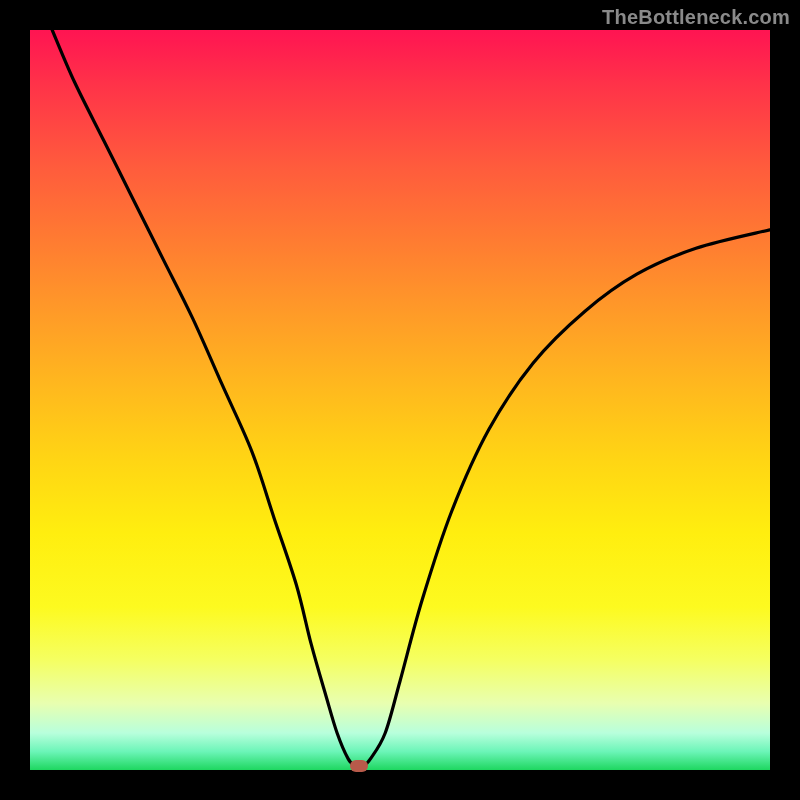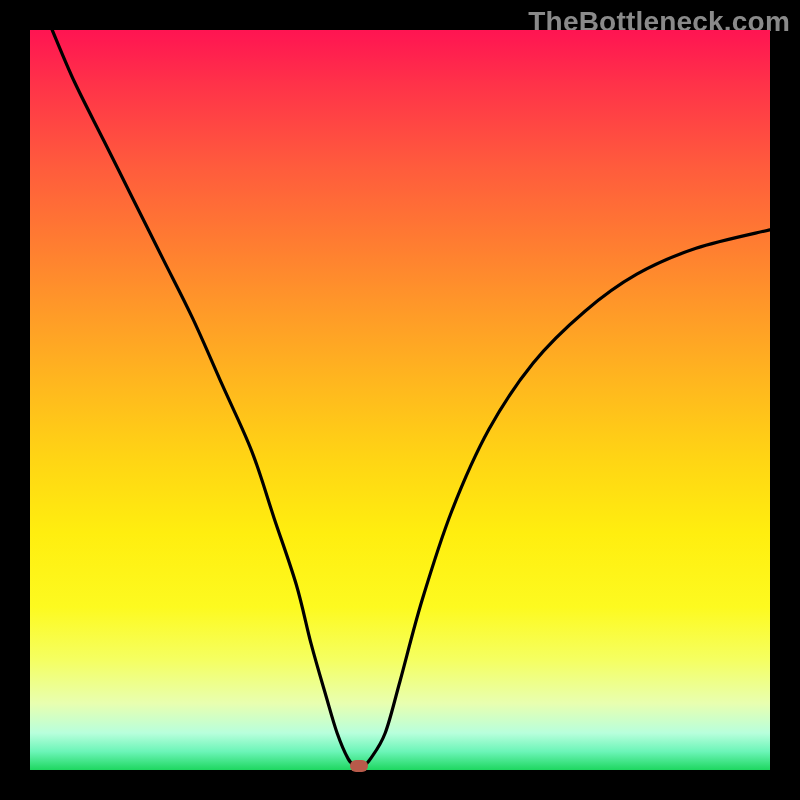--- a/index.html
+++ b/index.html
@@ -43,21 +43,21 @@
     height: 12px;
     border-radius: 6px;
     background: #b85a4a;
     transform: translate(-50%, -50%);
   }
   .watermark {
     position: absolute;
     top: 6px;
     right: 10px;
     font-family: Arial, Helvetica, sans-serif;
-    font-size: 28px;
+    font-size: 20px;
     font-weight: 600;
     color: #8a8a8a;
     letter-spacing: 0.2px;
   }
 </style>
 </head>
 <body>
 
 <div class="stage">
   <div class="watermark">TheBottleneck.com</div>

